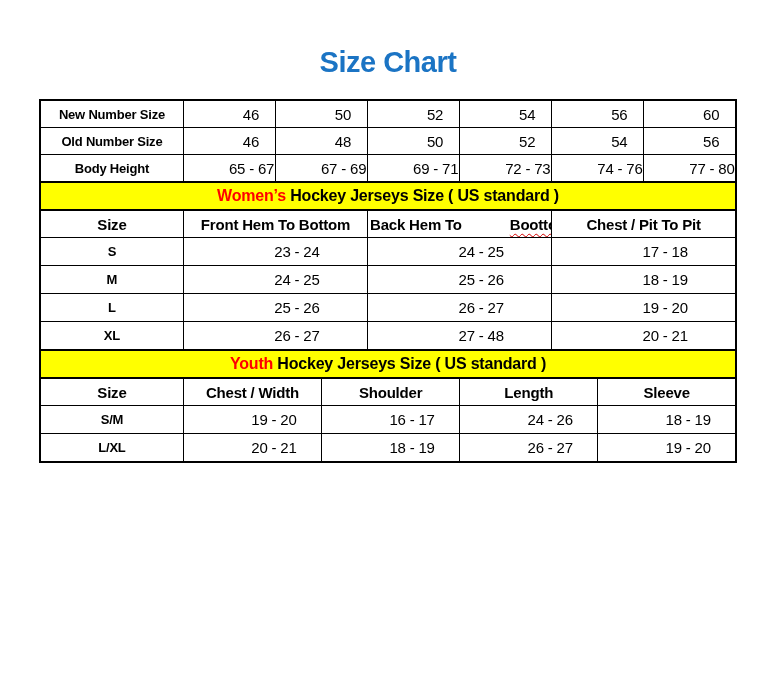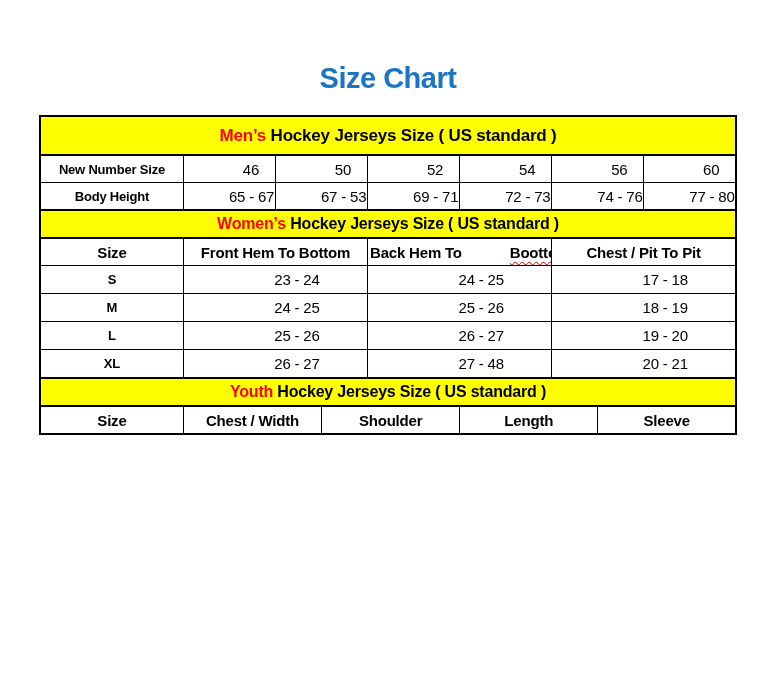--- a/index.html
+++ b/index.html
@@ -12,21 +12,21 @@
     color: #000000;
     overflow: hidden;
   }
   .page {
     width: 776px;
     height: 692px;
     background: #ffffff;
   }
   .page-title {
     text-align: center;
-    padding-top: 62px;
+    padding-top: 46px;
     margin: 0 0 20px 0;
     font-size: 29px;
     font-weight: bold;
     letter-spacing: -0.5px;
     color: var(--title-blue, #1b74c4);
   }
   .tables-wrap {
     width: 698px;
     margin: 0 auto;
   }
@@ -97,38 +97,44 @@
         <colgroup>
           <col class="label-col">
           <col>
           <col>
           <col>
           <col>
           <col>
           <col>
         </colgroup>
       <thead>
-        <tr>
-          <th class="band" colspan="7"><span class="accent">Men’s</span><span> Hockey Jerseys Size ( US standard )</span></th>
-        </tr>
       </thead>
       <tbody>
           <tr>
             <th class="row-label">New Number Size</th>
             <td>46</td>
             <td>50</td>
             <td>52</td>
             <td>54</td>
             <td>56</td>
             <td>60</td>
           </tr>
           <tr>
+            <th class="row-label">Old Number Size</th>
+            <td>46</td>
+            <td>48</td>
+            <td>50</td>
+            <td>52</td>
+            <td>54</td>
+            <td>56</td>
+          </tr>
+          <tr>
             <th class="row-label">Body Height</th>
             <td>65 - 67</td>
-            <td>67 - 53</td>
+            <td>67 - 69</td>
             <td>69 - 71</td>
             <td>72 - 73</td>
             <td>74 - 76</td>
             <td>77 - 80</td>
           </tr>
         </tbody>
     </table>
 
     <table class="size-table t-womens">
         <colgroup>
@@ -190,17 +196,31 @@
         </tr>
         <tr class="head-row">
             <th>Size</th>
             <th>Chest / Width</th>
             <th>Shoulder</th>
             <th>Length</th>
             <th>Sleeve</th>
           </tr>
       </thead>
       <tbody>
+          <tr>
+            <th class="row-label">S/M</th>
+            <td>19 - 20</td>
+            <td>16 - 17</td>
+            <td>24 - 26</td>
+            <td>18 - 19</td>
+          </tr>
+          <tr>
+            <th class="row-label">L/XL</th>
+            <td>20 - 21</td>
+            <td>18 - 19</td>
+            <td>26 - 27</td>
+            <td>19 - 20</td>
+          </tr>
         </tbody>
     </table>
 
   </div>
 </div>
 
 </body></html>

